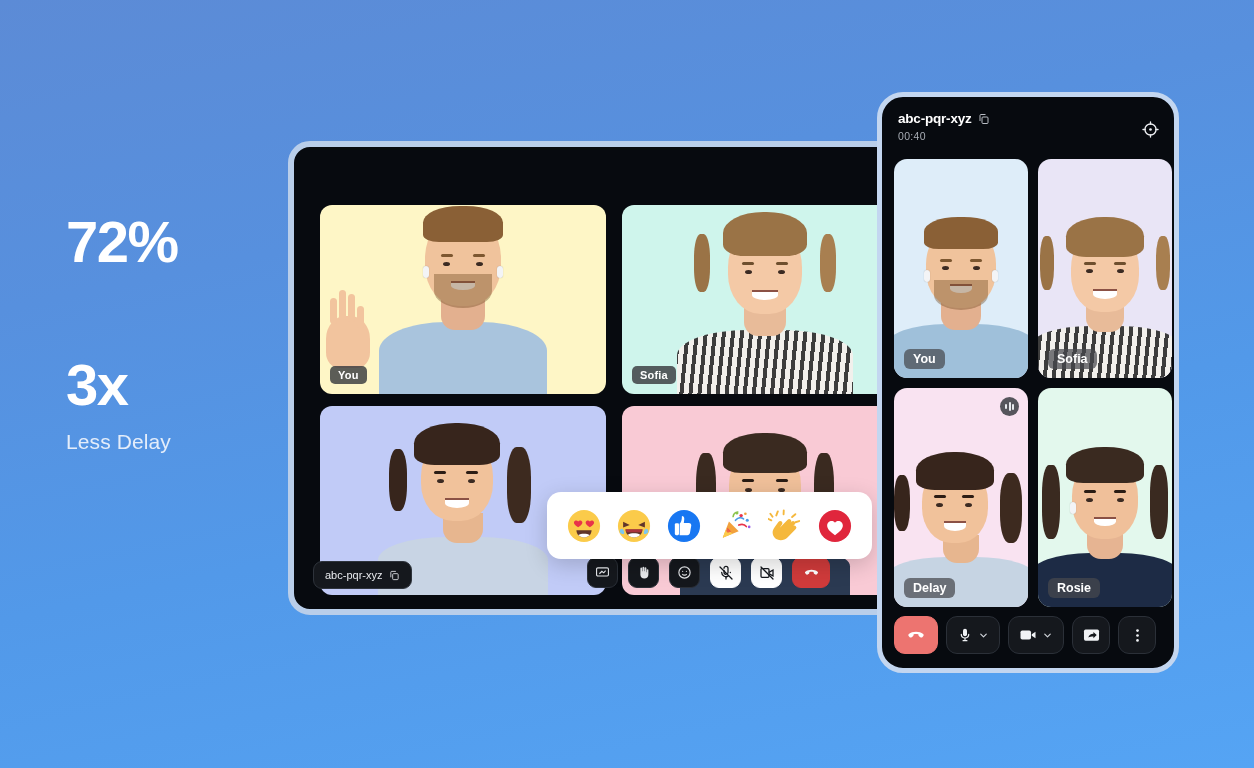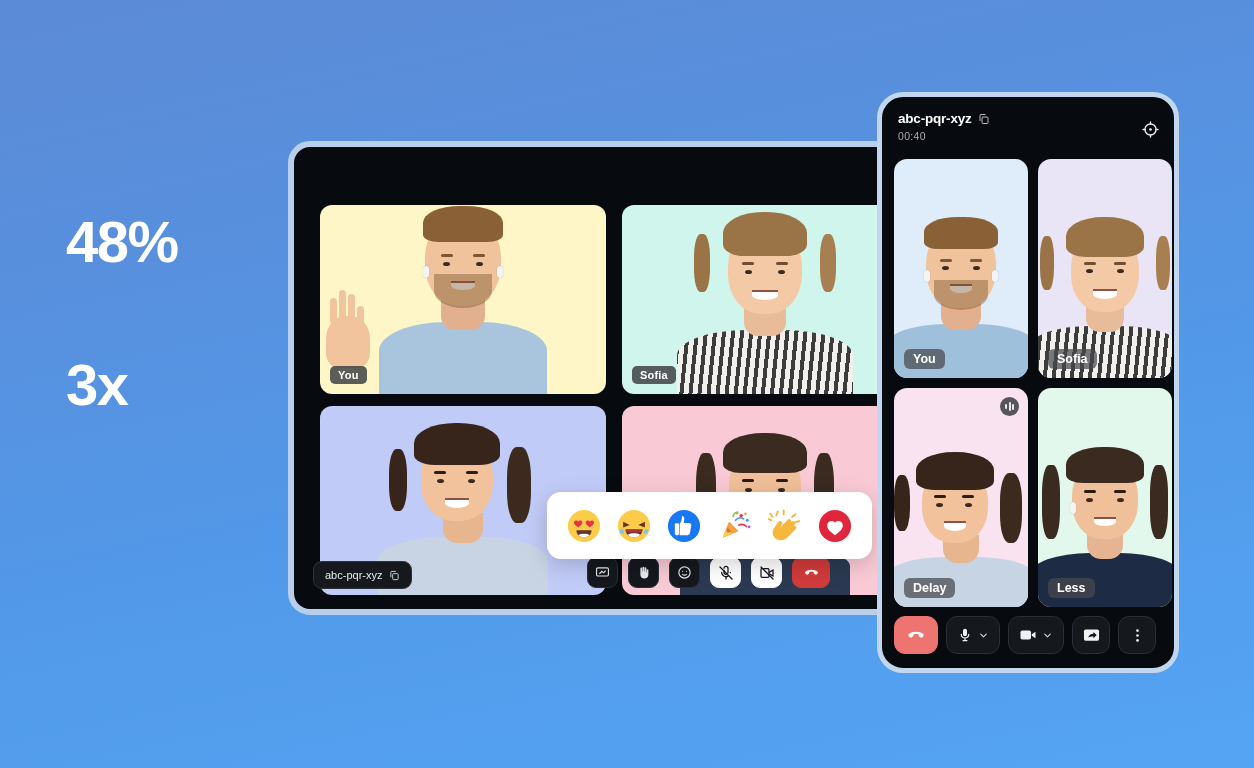--- a/index.html
+++ b/index.html
@@ -160,24 +160,25 @@
   }
   .m-btn.end { background: #ed7470; border-color: #ed7470; width: 44px; padding: 0; }
   .m-btn.square { width: 38px; padding: 0; }
   svg { display: block; }
 </style>
 </head>
 <body>
 
 <div class="stats">
   <div class="stat-block">
-    <div class="stat-value">48%</div>
+    <div class="stat-value">72%</div>
   </div>
   <div class="stat-block">
     <div class="stat-value">3x</div>
+    <div class="stat-label">Less Delay</div>
   </div>
 </div>
 
 <div class="desktop-window">
 
   <div class="desktop-grid">
 
     <div class="tile" id="dt0" style="background: rgb(254, 246, 198);">
       <div class="person">
         <div class="p-body" style="width:168px;height:72px;bottom:0;background:#a9c4dd;"></div>
@@ -462,21 +463,21 @@
           <div class="p-hair" style="width:18px;height:74px;top:8px;left:-30px;background:#3a2a20;border-radius:38%;transform:none;"></div>
           <div class="p-hair" style="width:18px;height:74px;top:8px;right:-30px;left:auto;background:#3a2a20;border-radius:38%;transform:none;"></div>
           <div class="p-brow" style="left:12px;top:33px;background:#2a1c14;"></div>
           <div class="p-brow" style="right:12px;top:33px;background:#2a1c14;"></div>
           <div class="p-eye" style="left:14px;top:41px;"></div>
           <div class="p-eye" style="right:14px;top:41px;"></div>
           <div class="p-mouth" style="width:22px;height:9px;bottom:13px;"></div>
           <div class="p-bud" style="left:-2px;top:45px;"></div>
         </div>
       </div>
-      <span class="m-label">Less</span>
+      <span class="m-label">Rosie</span>
     </div>
   </div>
 
   <div class="m-controls">
     <div class="m-btn end">
       <svg width="20" height="20" viewBox="0 0 24 24" fill="#ffffff">
         <path d="M12 8.2c-3.3 0-6.4 1-8.6 2.7-.7.6-.8 1.6-.2 2.3l1.2 1.4c.5.6 1.4.7 2 .3l2-1.3c.4-.3.6-.7.6-1.2v-1.1c2-.6 4-.6 6 0v1.1c0 .5.2.9.6 1.2l2 1.3c.6.4 1.5.3 2-.3l1.2-1.4c.6-.7.5-1.7-.2-2.3-2.2-1.7-5.3-2.7-8.6-2.7z"></path>
       </svg>
     </div>
 

